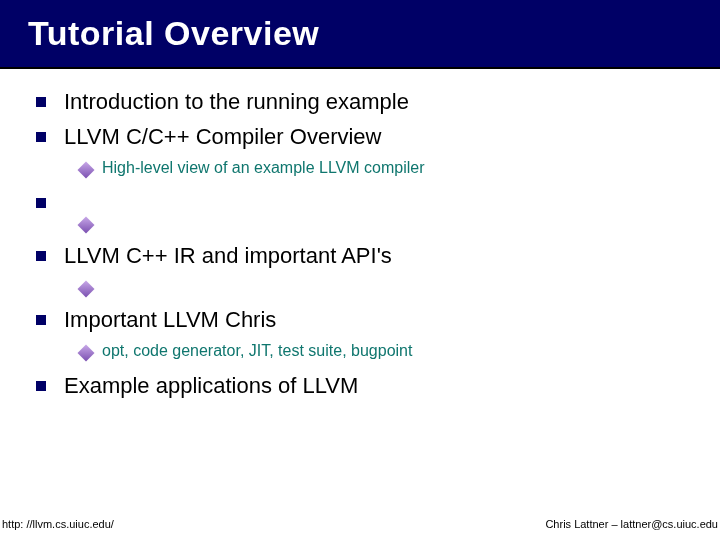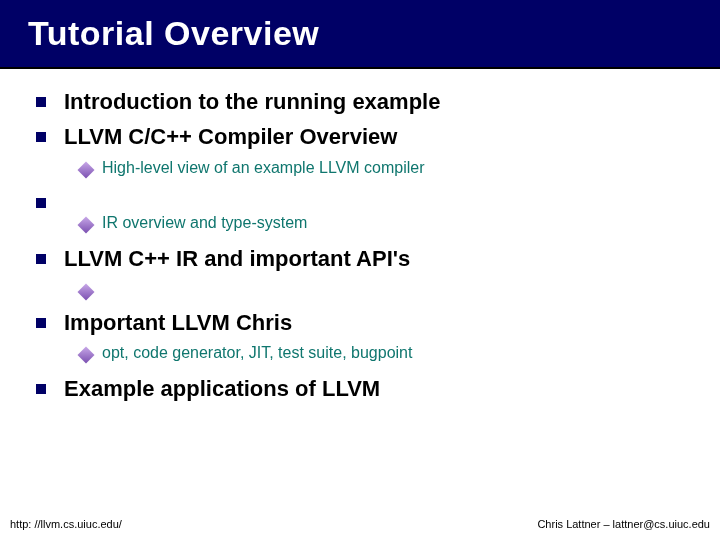--- a/index.html
+++ b/index.html
@@ -23,21 +23,21 @@
     letter-spacing: 0.5px;
   }
   .content {
     padding: 18px 36px 0 36px;
   }
   .top-item {
     display: flex;
     align-items: flex-start;
     margin-bottom: 4px;
   }
-  .top-item.bold .label { font-weight: bold; }
+  .top-item.bold .label { font-weight: normal; }
   .top-item .label {
     font-size: 22px;
     color: #000;
     line-height: 1.4;
   }
   .sq {
     width: 10px;
     height: 10px;
     background: #000066;
     margin-top: 10px;
@@ -69,21 +69,21 @@
     position: absolute;
     inset: 0;
     transform: rotate(45deg);
     background: linear-gradient(135deg, #c8a8e8 0%, #7a4fb0 100%);
   }
   .footer {
     position: absolute;
     bottom: 10px;
     left: 0;
     right: 0;
-    padding: 0 10px;
+    padding: 0 2px;
     display: flex;
     justify-content: space-between;
     font-size: 11px;
     color: #000;
   }
 </style>
 </head>
 <body>
 
 <div class="title-band">
@@ -104,21 +104,20 @@
   <div class="sub-item">
     <span class="diamond"></span>
     <span class="label">High-level view of an example LLVM compiler</span>
   </div>
 
   <div class="top-item bold">
     <span class="sq"></span>
   </div>
   <div class="sub-item">
     <span class="diamond"></span>
-    <span class="label">IR overview and type-system</span>
   </div>
 
   <div class="top-item bold">
     <span class="sq"></span>
     <span class="label">LLVM C++ IR and important API's</span>
   </div>
   <div class="sub-item">
     <span class="diamond"></span>
   </div>
 

